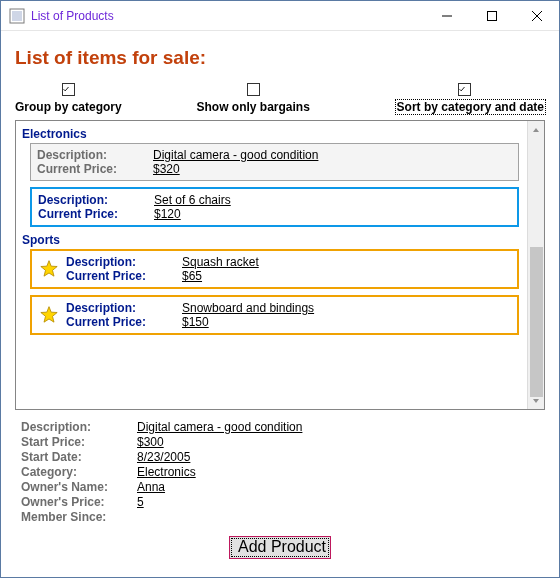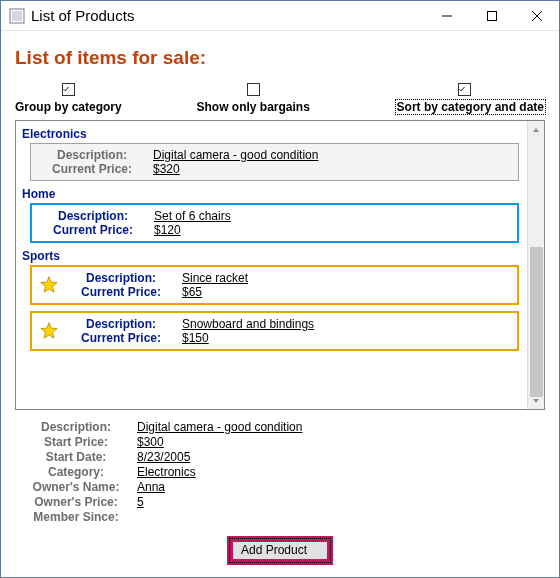--- a/index.html
+++ b/index.html
@@ -27,21 +27,21 @@
     align-items: center;
     background: #fff;
     border-bottom: 1px solid #e6e6e6;
   }
   .titlebar .app-icon {
     width: 16px; height: 16px;
     margin: 0 6px 0 8px;
     display:inline-block;
   }
   .titlebar .app-icon svg { display:block; }
-  .titlebar .title { flex: 0 0 auto; font-size: 15px; color:#000000; }
+  .titlebar .title { flex: 0 0 auto; font-size: 12px; color:#6d28d9; }
   .titlebar .spacer { flex: 1; }
   .win-btn {
     width: 45px; height: 29px;
     display:flex; align-items:center; justify-content:center;
     font-family: inherit;
     color:#000;
   }
   .win-btn svg { pointer-events:none; }
   .content {
     flex: 1;
@@ -139,21 +139,21 @@
     width:22px; height:22px; flex:0 0 22px;
     display:flex; align-items:center; justify-content:center;
   }
   .kv {
     display:grid;
     grid-template-columns: 110px auto;
     column-gap: 6px;
     row-gap: 0px;
   }
   .kv .k {
-    text-align:center;
+    text-align:left;
     font-weight:700;
   }
   .kv .v { font-weight:400;text-decoration:underline; }
   .kv.blue .k { color:#001a8e; }
   .kv.gray .k { color:#6d6d6d; }
   .product-card.gray .kv .v { color:#000; }
 
   .details {
     margin: 10px 0 8px 6px;
   }
@@ -164,24 +164,24 @@
   }
   .details .kv .k { color:#6d6d6d; font-weight:700; }
   .details .kv .v { color:#000; }
 
   .footer {
     display:flex;
     justify-content:center;
     padding: 4px 0 2px 0;
   }
   .btn {
-    border:6px solid #be185d;
+    border:1px solid #be185d;
     background:#e1e1e1;
-    padding: 1px 20px 2px 8px;
-    font-size:12px;
+    padding: 1px 4px 2px 8px;
+    font-size:16px;
   }
   .btn.focus { outline:1px dotted #000; outline-offset:-3px; }
 </style>
 </head>
 <body>
 
 <div class="window">
   <div class="titlebar">
     <span class="app-icon">
       <svg width="16" height="16" viewBox="0 0 16 16">
@@ -242,39 +242,38 @@
       <div class="list-scroll" id="list-scroll">
           <div class="group-header">Electronics</div>
           <div class="product-card gray">
             <div class="kv gray">
               <div class="k">Description:</div>
               <div class="v">Digital camera - good condition</div>
               <div class="k">Current Price:</div>
               <div class="v">$320</div>
             </div>
           </div>
-          <div class="group-header">Home</div>
           <div class="product-card blue">
             <div class="kv blue">
               <div class="k">Description:</div>
               <div class="v">Set of 6 chairs</div>
               <div class="k">Current Price:</div>
               <div class="v">$120</div>
             </div>
           </div>
           <div class="group-header">Sports</div>
           <div class="product-card orange">
             <span class="star">
               <svg width="20" height="20" viewBox="0 0 24 24">
                 <path d="M12 2 L14.6 8.6 L21.8 9 L16.2 13.6 L18 20.6 L12 16.8 L6 20.6 L7.8 13.6 L2.2 9 L9.4 8.6 Z" fill="#ffd400" stroke="#b48a00" stroke-width="1"></path>
               </svg>
             </span>
             <div class="kv blue">
               <div class="k">Description:</div>
-              <div class="v">Since racket</div>
+              <div class="v">Squash racket</div>
               <div class="k">Current Price:</div>
               <div class="v">$65</div>
             </div>
           </div>
           <div class="product-card orange">
             <span class="star">
               <svg width="20" height="20" viewBox="0 0 24 24">
                 <path d="M12 2 L14.6 8.6 L21.8 9 L16.2 13.6 L18 20.6 L12 16.8 L6 20.6 L7.8 13.6 L2.2 9 L9.4 8.6 Z" fill="#ffd400" stroke="#b48a00" stroke-width="1"></path>
               </svg>
             </span>

